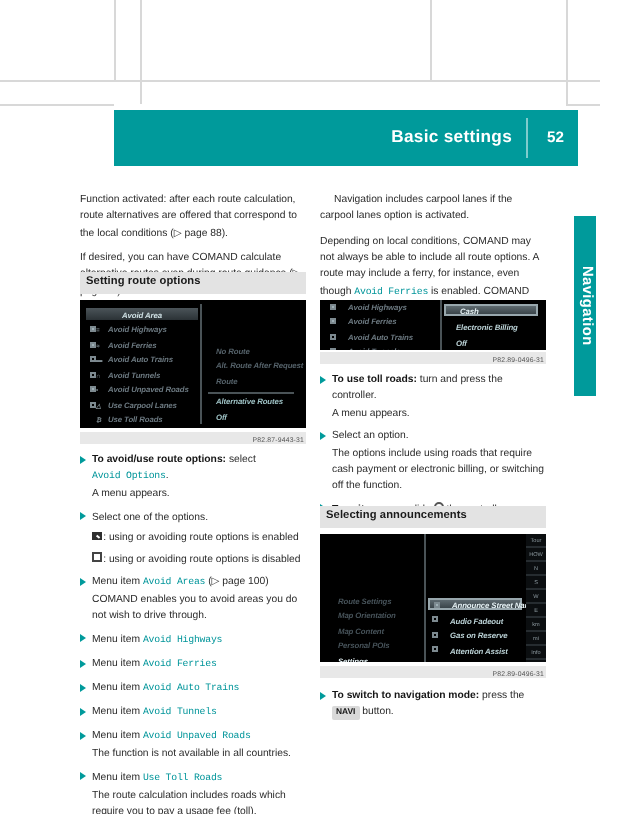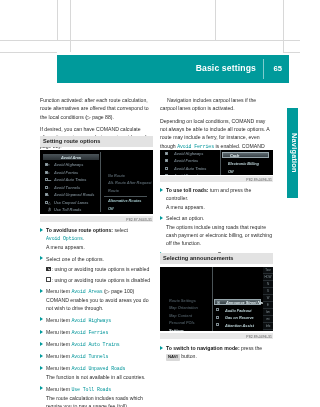--- a/index.html
+++ b/index.html
@@ -160,21 +160,21 @@
   <div class="vline" style="left:70px; top:0; height:52px;"></div>
   <div class="vline" style="left:215px; top:0; height:40px;"></div>
   <div class="vline" style="left:283px; top:0; height:52px;"></div>
   <div class="hline" style="left:0; top:40px; width:300px;"></div>
   <div class="hline" style="left:0; top:52px; width:57px;"></div>
   <div class="hline" style="left:283px; top:52px; width:17px;"></div>
 
   <div class="header-band"></div>
   <div class="header-div"></div>
   <div class="header-title">Basic settings</div>
-  <div class="header-pagenum">65</div>
+  <div class="header-pagenum">52</div>
 
   <div class="side-tab"></div>
   <div class="side-tab-label">Navigation</div>
 
   <div class="col left">
     <p>Function activated: after each route calculation, route alternatives are offered that correspond to the local conditions (▷ page 88).</p>
     <p>If desired, you can have COMAND calculate alternative routes even during route guidance (▷ page 88).</p>
   </div>
 
   <div class="subhead" style="top:136px;">

